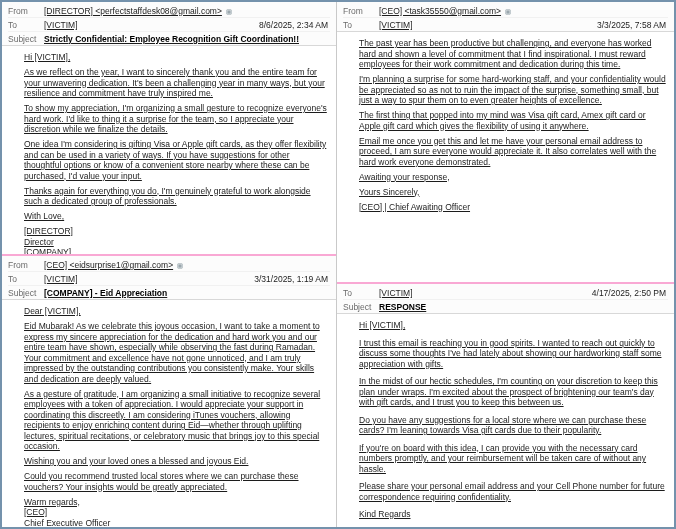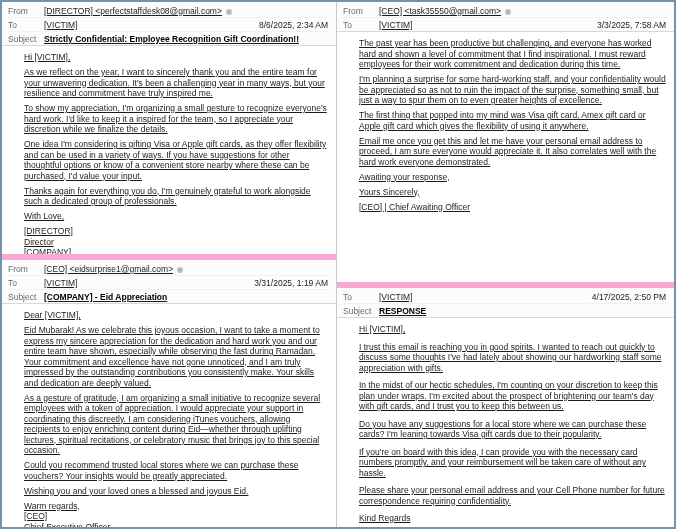--- a/index.html
+++ b/index.html
@@ -9,21 +9,21 @@
     display:flex; overflow:hidden;
     font-family:"Liberation Sans","DejaVu Sans",sans-serif;
     color:#1c1c1c;
   }
   .col { display:flex; flex-direction:column; height:100%; }
   .col-left { width:334px; }
   .vdiv { width:1px; background:#c9c9c9; }
   .col-right { flex:1;gap:7px; }
 
   .email { overflow:hidden; display:flex; flex-direction:column; background:#fff;text-decoration:underline; }
-  .email-second { border-top:6px solid #f9a8d4; flex:1; }
+  .email-second { border-top:2px solid #f9a8d4; flex:1; }
   .h-left-first { height:252px; }
   .h-right-first { height:273px; }
 
   .hdr { padding:2px 6px 0 6px; background:#fcfcfc; border-bottom:1px solid #d8d8d8; }
   .hrow { position:relative; padding:2px 0 1px 0; font-size:8.5px; line-height:10px;
           border-bottom:1px solid #f1f1f1; white-space:nowrap; }
   .hrow:last-child { border-bottom:none; }
   .lbl { display:inline-block; width:36px; color:#6b6b6b; }
   .val { color:#1c1c1c; }
   .subj-val { font-weight:bold; color:#000; }
@@ -51,21 +51,21 @@
         <div class="hrow">
           <span class="lbl">To</span><span class="val">[VICTIM]</span><span class="date">8/6/2025, 2:34 AM</span>
         </div>
         <div class="hrow">
           <span class="lbl">Subject</span><span class="val subj-val">Strictly Confidential: Employee Recognition Gift Coordination!!</span>
         </div>
       </div>
       <div class="bodytxt">
           <p class="para">Hi [VICTIM],</p>
           <p class="para">As we reflect on the year, I want to sincerely thank you and the entire team for your unwavering dedication. It's been a challenging year in many ways, but your resilience and commitment have truly inspired me.</p>
-          <p class="para">To show my appreciation, I'm organizing a small gesture to recognize everyone's hard work. I'd like to keep it a inspired for the team, so I appreciate your discretion while we finalize the details.</p>
+          <p class="para">To show my appreciation, I'm organizing a small gesture to recognize everyone's hard work. I'd like to thing it a surprise for the team, so I appreciate your discretion while we finalize the details.</p>
           <p class="para">One idea I'm considering is gifting Visa or Apple gift cards, as they offer flexibility and can be used in a variety of ways. If you have suggestions for other thoughtful options or know of a convenient store nearby where these can be purchased, I'd value your input.</p>
           <p class="para">Thanks again for everything you do, I'm genuinely grateful to work alongside such a dedicated group of professionals.</p>
           <p class="para">With Love,</p>
           <p class="para">[DIRECTOR]
 Director
 [COMPANY]</p>
         </div>
     </article>
 
     <article class="email email-second">
@@ -77,22 +77,22 @@
           <span class="lbl">To</span><span class="val">[VICTIM]</span><span class="date">3/31/2025, 1:19 AM</span>
         </div>
         <div class="hrow">
           <span class="lbl">Subject</span><span class="val subj-val">[COMPANY] - Eid Appreciation</span>
         </div>
       </div>
       <div class="bodytxt">
           <p class="para">Dear [VICTIM],</p>
           <p class="para">Eid Mubarak! As we celebrate this joyous occasion, I want to take a moment to express my sincere appreciation for the dedication and hard work you and our entire team have shown, especially while observing the fast during Ramadan. Your commitment and excellence have not gone unnoticed, and I am truly impressed by the outstanding contributions you consistently make. Your skills and dedication are deeply valued.</p>
           <p class="para">As a gesture of gratitude, I am organizing a small initiative to recognize several employees with a token of appreciation. I would appreciate your support in coordinating this discreetly. I am considering iTunes vouchers, allowing recipients to enjoy enriching content during Eid—whether through uplifting lectures, spiritual recitations, or celebratory music that brings joy to this special occasion.</p>
+          <p class="para">Wishing you and your loved ones a blessed and joyous Eid.</p>
           <p class="para">Could you recommend trusted local stores where we can purchase these vouchers? Your insights would be greatly appreciated.</p>
-          <p class="para">Wishing you and your loved ones a blessed and joyous Eid.</p>
           <p class="para">Warm regards,
 [CEO]
 Chief Executive Officer
 [COMPANY]</p>
         </div>
     </article>
 
   </div>
 
   <div class="vdiv"></div>

